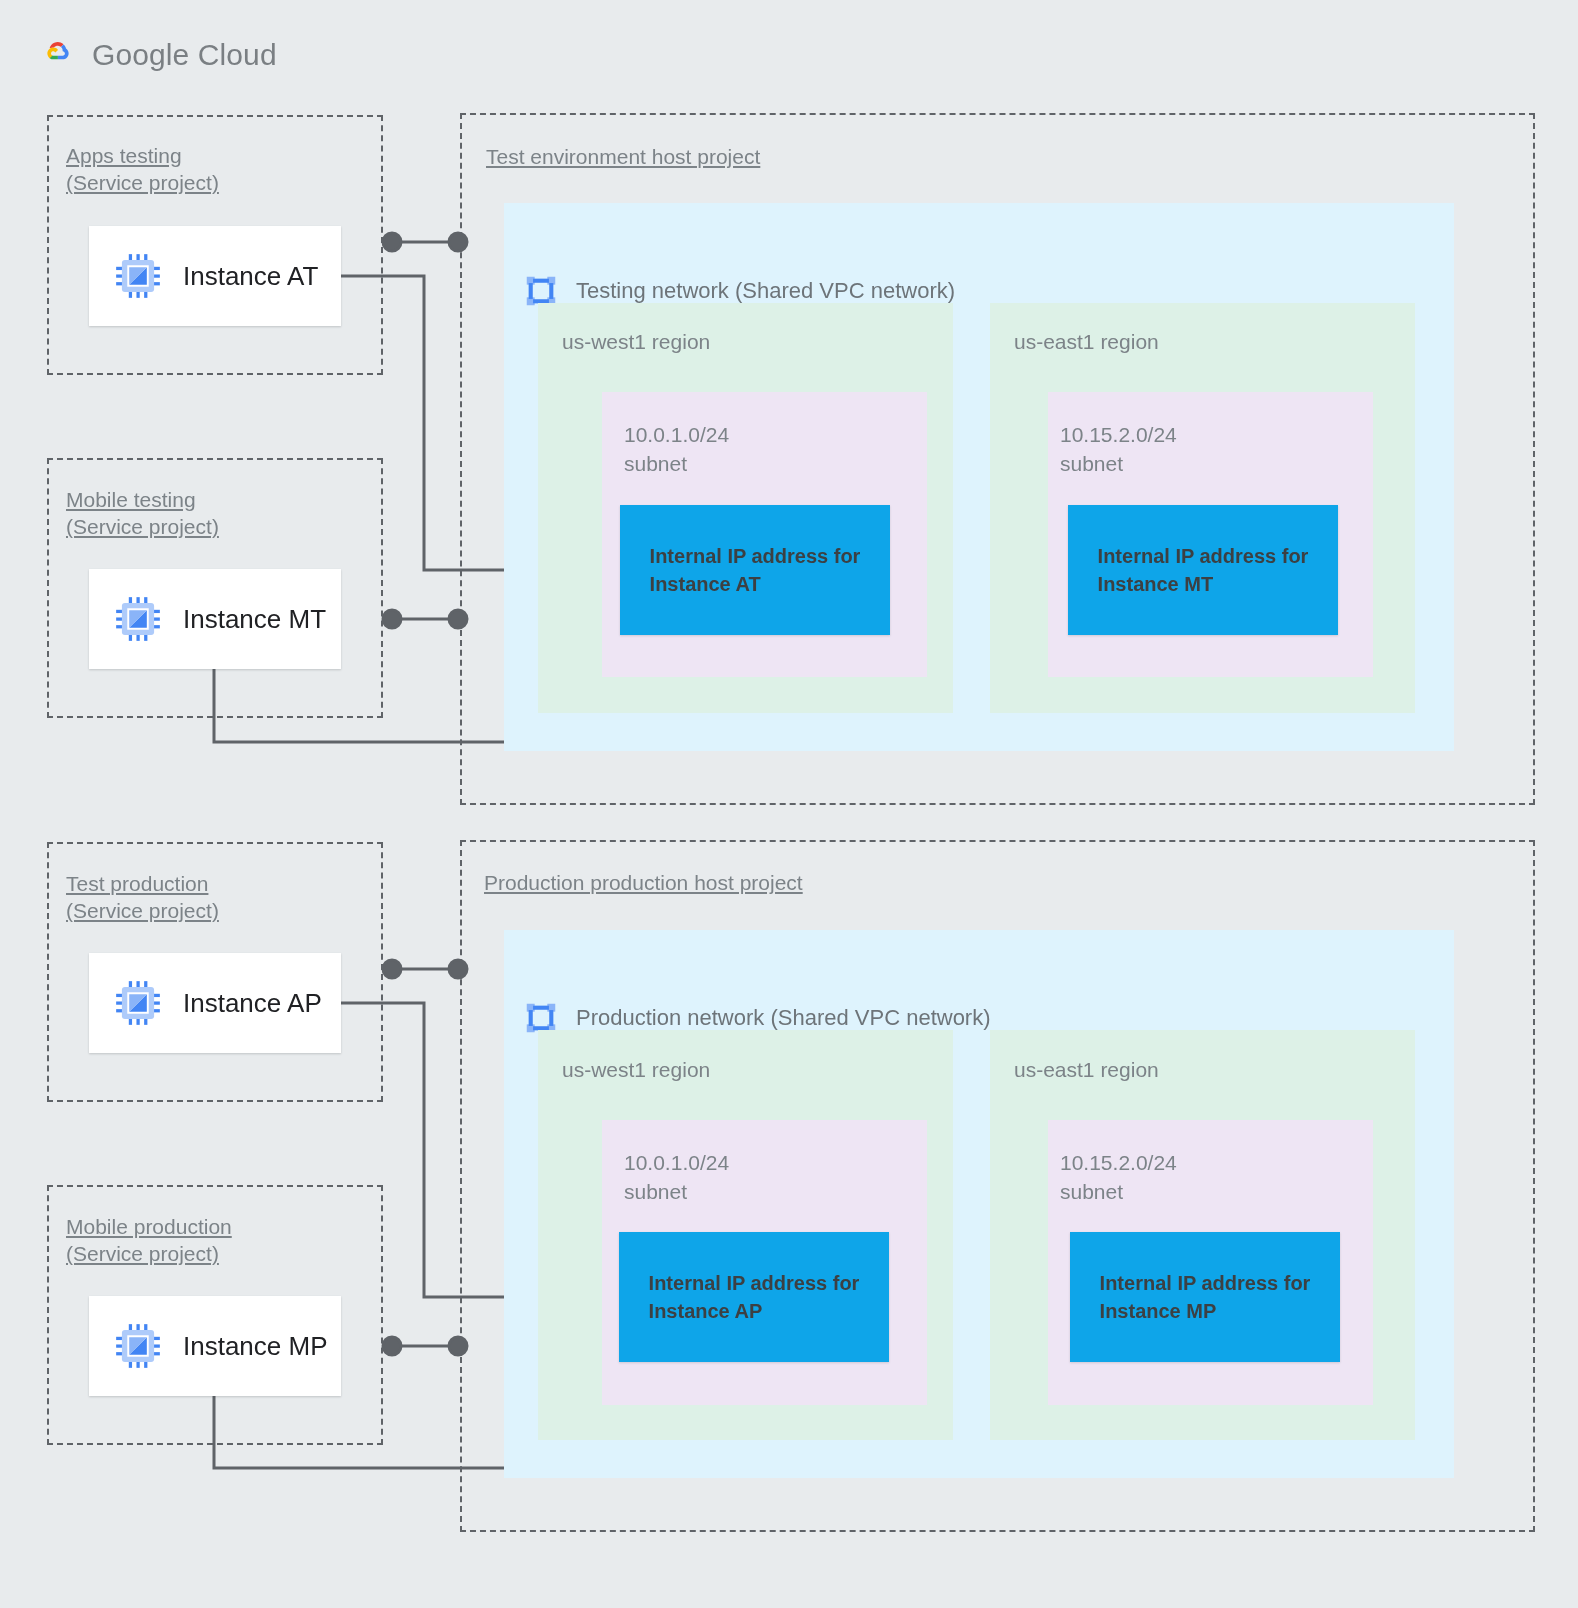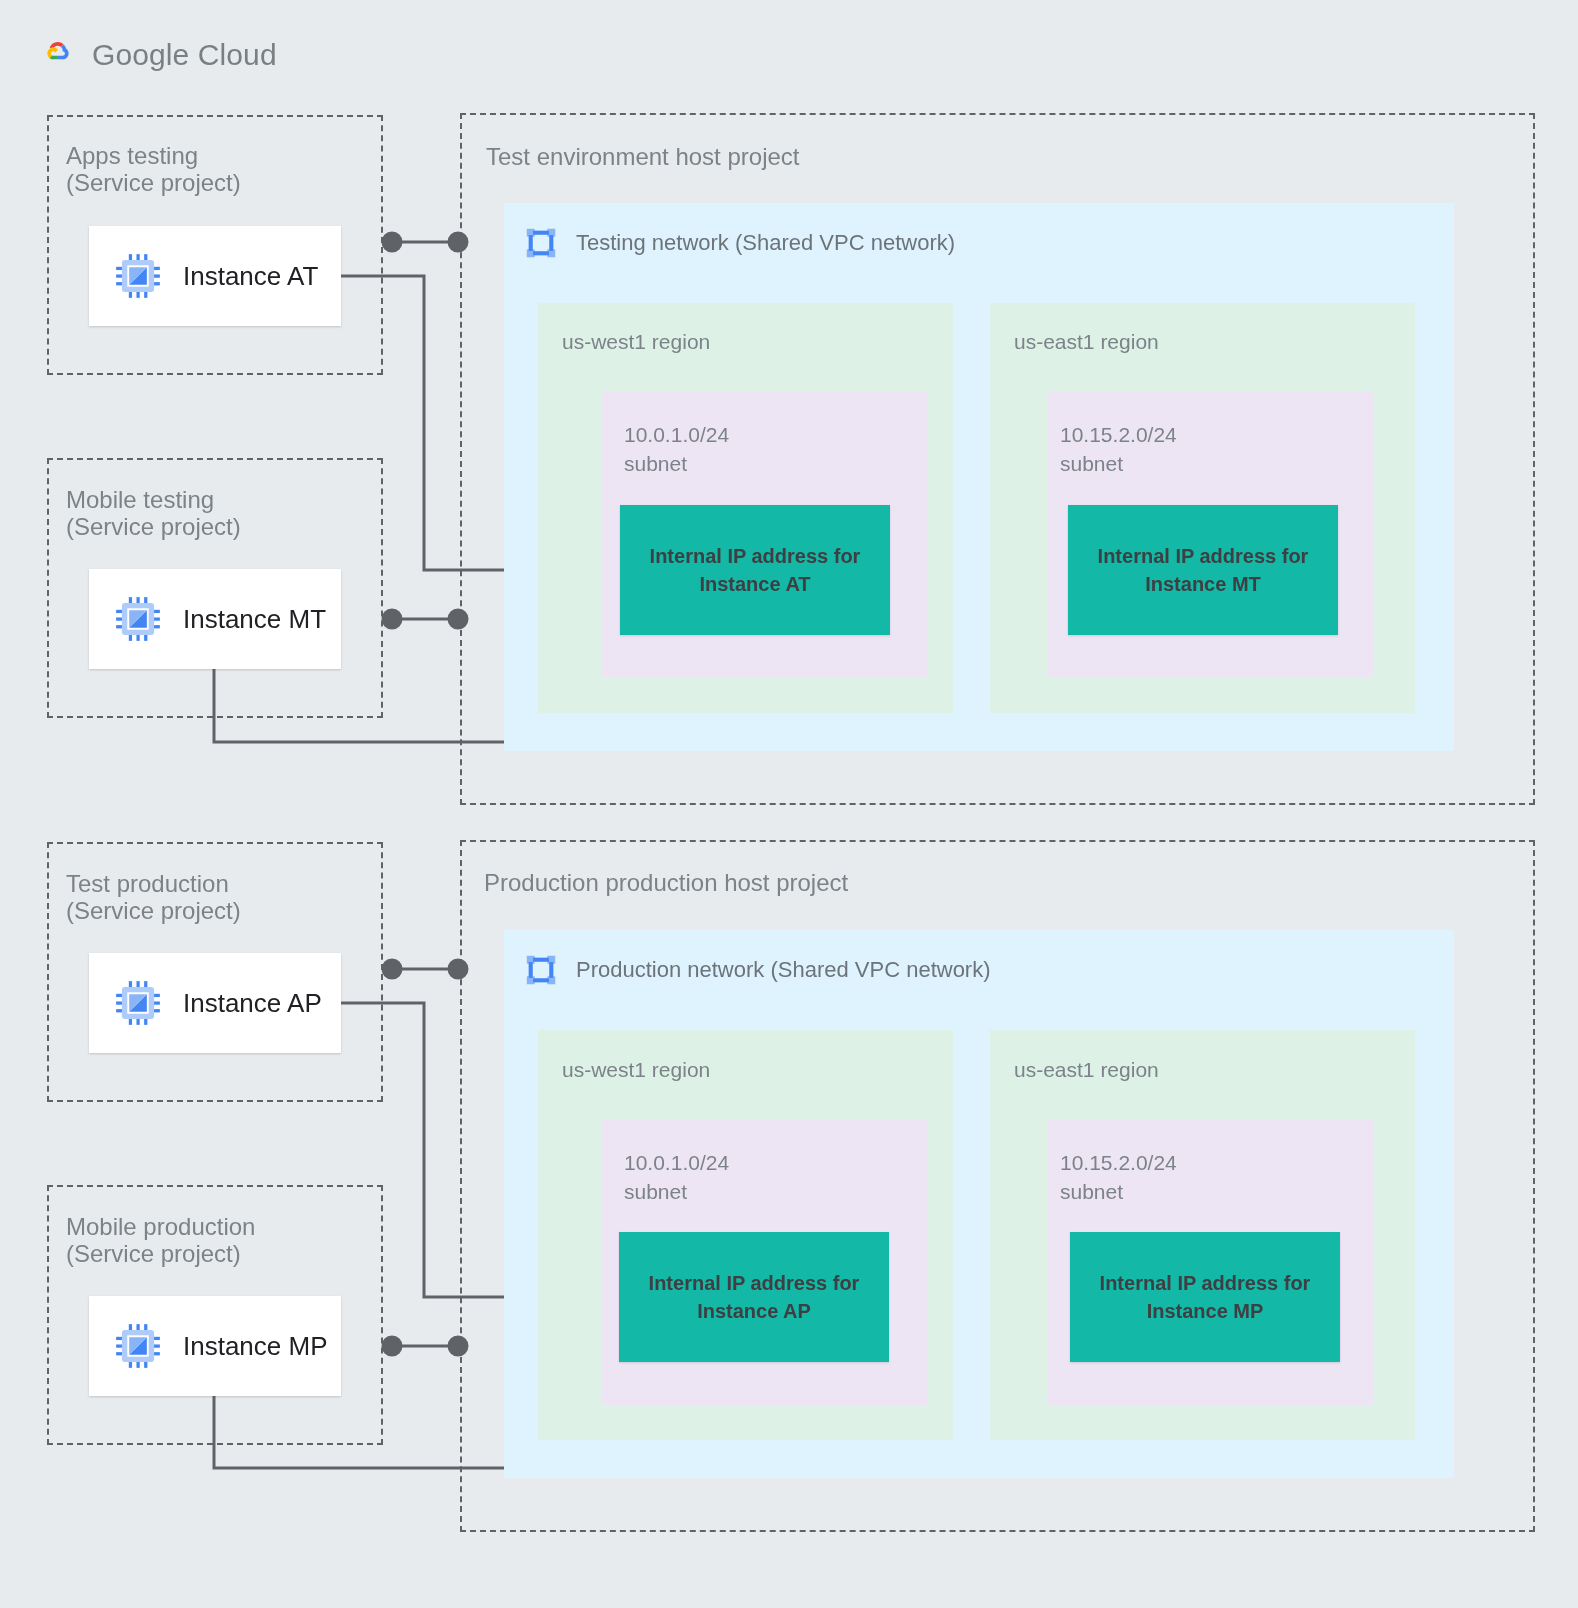--- a/index.html
+++ b/index.html
@@ -29,34 +29,36 @@
   
   .dashed-box {
     position: absolute;
     border: 2px dashed #5f6368;
     box-sizing: border-box;
     background: transparent;
   }
   .box-label {
     position: absolute;
     color: #7c8388;
-    font-size: 24px;
+    font-size: 21px;
     line-height: 27px;
     white-space: pre-line;
+    text-decoration: underline;
   }
 
   .vpc-box {
     position: absolute;
     background: #def3fd;
     box-sizing: border-box;
   }
   .vpc-header {
     position: absolute;
     display: flex; align-items: center; gap: 16px;
     white-space: nowrap;
+    margin-top: 48px;
   }
   .vpc-title { font-size: 22px; color: #6d7479; }
 
   .region-box {
     position: absolute;
     background: #ddf1e7;
     box-sizing: border-box;
   }
   .region-label {
     position: absolute; left: 24px; top: 26px;
@@ -69,24 +71,23 @@
     box-sizing: border-box;
   }
   .subnet-label {
     position: absolute; left: 22px; top: 22px;
     font-size: 21px; line-height: 29px; color: #7c8388;
     white-space: pre-line;
   }
 
   .ip-card {
     position: absolute;
-    background: #14b8a6;
+    background: #0ea5e9;
     box-sizing: border-box;
     display: flex; align-items: center; justify-content: center;
-    text-align: center;
     box-shadow: 0 1px 2px rgba(60,64,67,0.18);
   }
   .ip-card-text {
     font-size: 20px; font-weight: bold; color: #3c4043;
     line-height: 28px; white-space: pre-line;
   }
 
   
   .instance-card {
     position: absolute;

